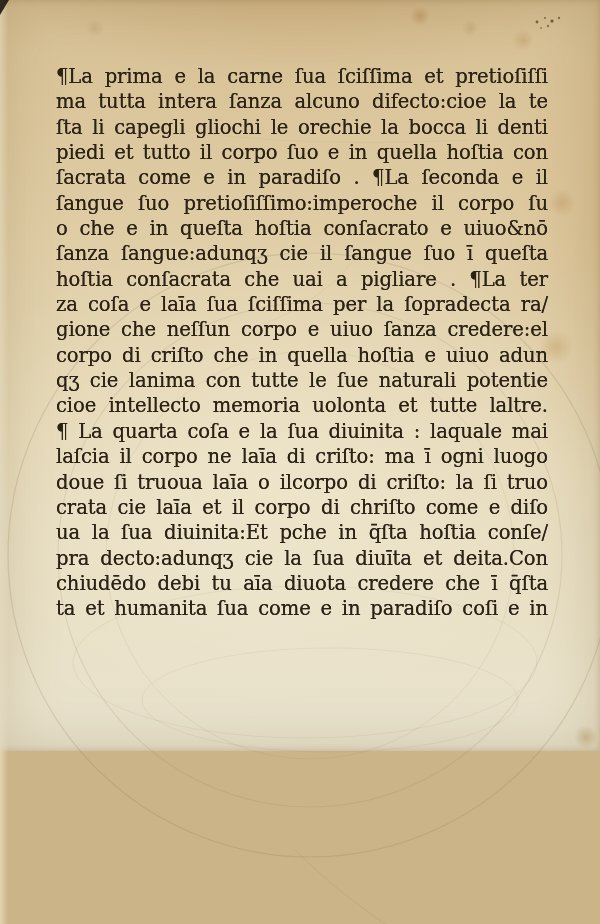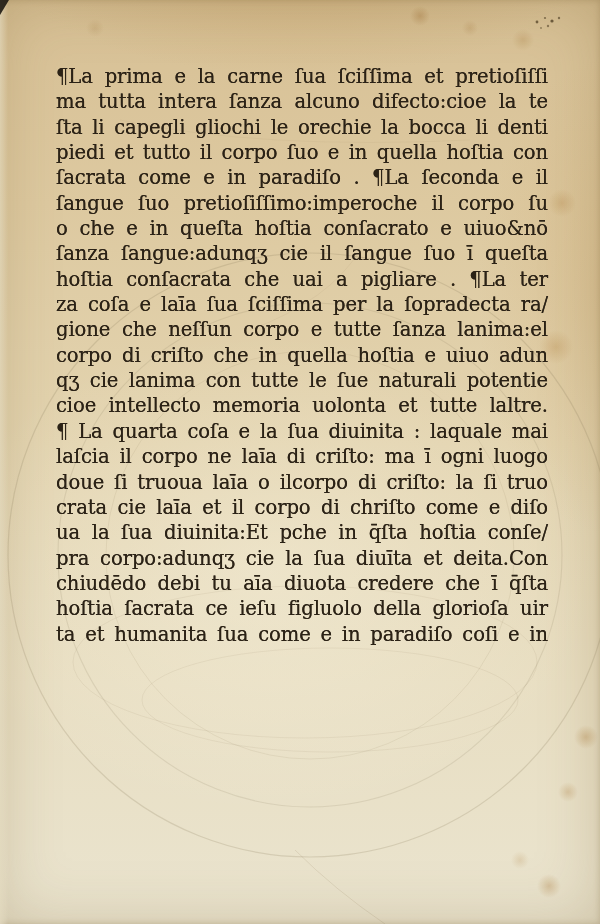--- a/index.html
+++ b/index.html
@@ -2,21 +2,21 @@
 <html><head>
 <meta charset="utf-8">
 <style>
   html,body{margin:0;padding:0;}
   body{
     width:600px;height:924px;overflow:hidden;
     font-family:"DejaVu Serif", serif;
     background:#cbb488;
   }
   .page{
-    position:relative;width:600px;height:924px;
+    position:relative;width:600px;height:751px;
     background-image:
       radial-gradient(circle at 420px 16px, rgba(150,100,40,.30), transparent 10px),
       radial-gradient(circle at 470px 28px, rgba(150,100,40,.18), transparent 8px),
       radial-gradient(circle at 523px 40px, rgba(160,112,48,.22), transparent 11px),
       radial-gradient(circle at 95px 28px,  rgba(150,108,50,.16), transparent 9px),
       radial-gradient(circle at 562px 203px, rgba(170,120,55,.26), transparent 14px),
       radial-gradient(circle at 556px 347px, rgba(176,126,60,.28), transparent 17px),
       radial-gradient(circle at 586px 737px, rgba(166,116,48,.32), transparent 12px),
       radial-gradient(circle at 568px 792px, rgba(166,116,48,.26), transparent 10px),
       radial-gradient(circle at 549px 886px, rgba(166,116,48,.30), transparent 12px),
@@ -89,28 +89,27 @@
       <div class="line">¶La prima e la carne ſua ſciſſima et pretioſiſſi</div>
       <div class="line">ma tutta intera ſanza alcuno difecto:cioe la te</div>
       <div class="line">ſta li capegli gliochi le orechie la bocca li denti</div>
       <div class="line">piedi et tutto il corpo ſuo e in quella hoſtia con</div>
       <div class="line">ſacrata come e in paradiſo . ¶La ſeconda e il</div>
       <div class="line">ſangue ſuo pretioſiſſimo:imperoche il corpo ſu</div>
       <div class="line">o che e in queſta hoſtia conſacrato e uiuo&amp;nō</div>
       <div class="line">ſanza ſangue:adunqʒ cie il ſangue ſuo ī queſta</div>
       <div class="line">hoſtia conſacrata che uai a pigliare . ¶La ter</div>
       <div class="line">za coſa e laīa ſua ſciſſima per la ſopradecta ra/</div>
-      <div class="line">gione che neſſun corpo e tutte ſanza lanima:el</div>
+      <div class="line">gione che neſſun corpo e uiuo ſanza credere:el</div>
       <div class="line">corpo di criſto che in quella hoſtia e uiuo adun</div>
       <div class="line">qʒ cie lanima con tutte le ſue naturali potentie</div>
       <div class="line">cioe intellecto memoria uolonta et tutte laltre.</div>
       <div class="line">¶ La quarta coſa e la ſua diuinita : laquale mai</div>
       <div class="line">laſcia il corpo ne laīa di criſto: ma ī ogni luogo</div>
       <div class="line">doue ſi truoua laīa o ilcorpo di criſto: la ſi truo</div>
       <div class="line">crata cie laīa et il corpo di chriſto come e diſo</div>
       <div class="line">ua la ſua diuinita:Et pche in q̄ſta hoſtia conſe/</div>
-      <div class="line">pra corpo:adunqʒ cie la ſua diuīta et deita.Con</div>
+      <div class="line">pra decto:adunqʒ cie la ſua diuīta et deita.Con</div>
       <div class="line">chiudēdo debi tu aīa diuota credere che ī q̄ſta</div>
-      <div class="line">hoſtia ſacrata ce ieſu figluolo della glorioſa uir</div>
       <div class="line">ta et humanita ſua come e in paradiſo coſi e in</div>
     </div>
 
 </div>
 
 </body></html>

